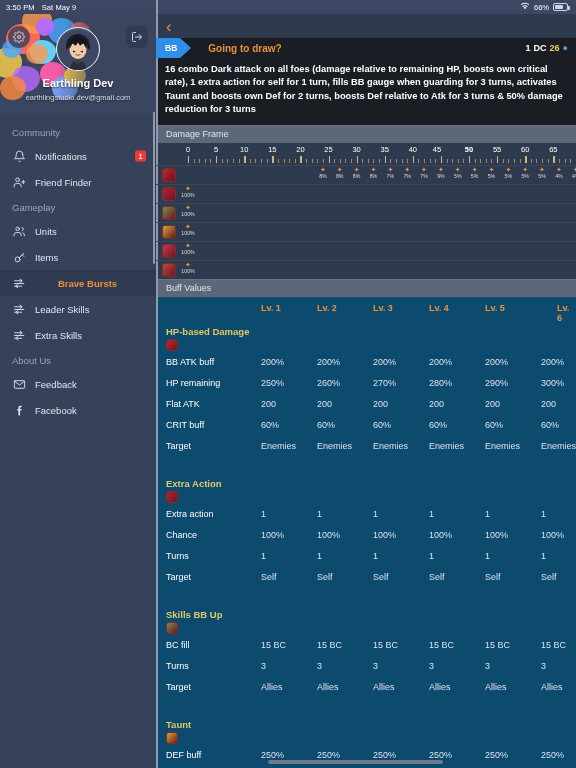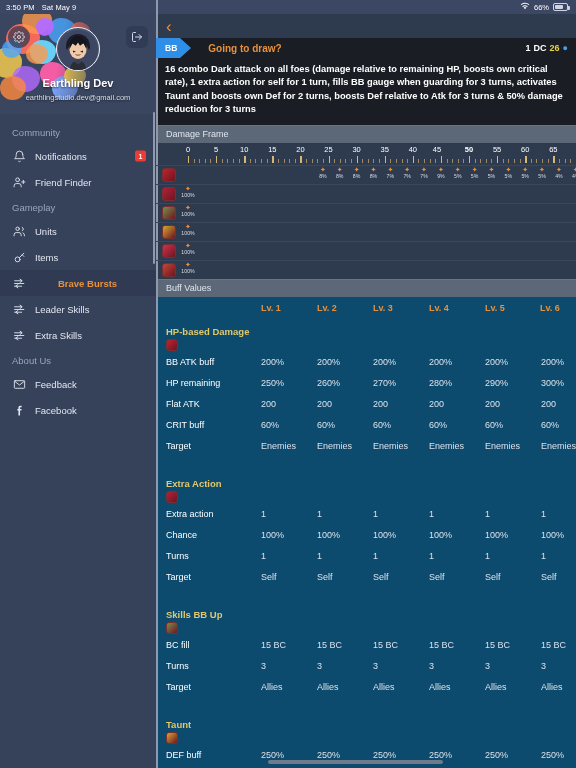--- a/index.html
+++ b/index.html
@@ -617,21 +617,21 @@
       <span>Buff Values</span>
     </div>
 
     <div class="buff-area">
       <div class="lv-head" id="lvhead">
           <div class="lv-lbl" style="left: 105px;">Lv. 1</div>
           <div class="lv-lbl" style="left: 161px;">Lv. 2</div>
           <div class="lv-lbl" style="left: 217px;">Lv. 3</div>
           <div class="lv-lbl" style="left: 273px;">Lv. 4</div>
           <div class="lv-lbl" style="left: 329px;">Lv. 5</div>
-          <div class="lv-lbl" style="left: 384px;">Lv. 6</div>
+          <div class="lv-lbl" style="left: 401px;">Lv. 6</div>
         </div>
       <div id="groups">
           <div class="grp-title">HP-based Damage</div>
           <span class="grp-ico" style="background: linear-gradient(135deg, rgb(192, 35, 47) 0%, rgb(107, 21, 32) 100%);"></span>
           <div class="brow">
             <span class="bkey">BB ATK buff</span>
             <span class="bval" style="left: 105px;">200%</span>
             <span class="bval" style="left: 161px;">200%</span>
             <span class="bval" style="left: 217px;">200%</span>
             <span class="bval" style="left: 273px;">200%</span>

